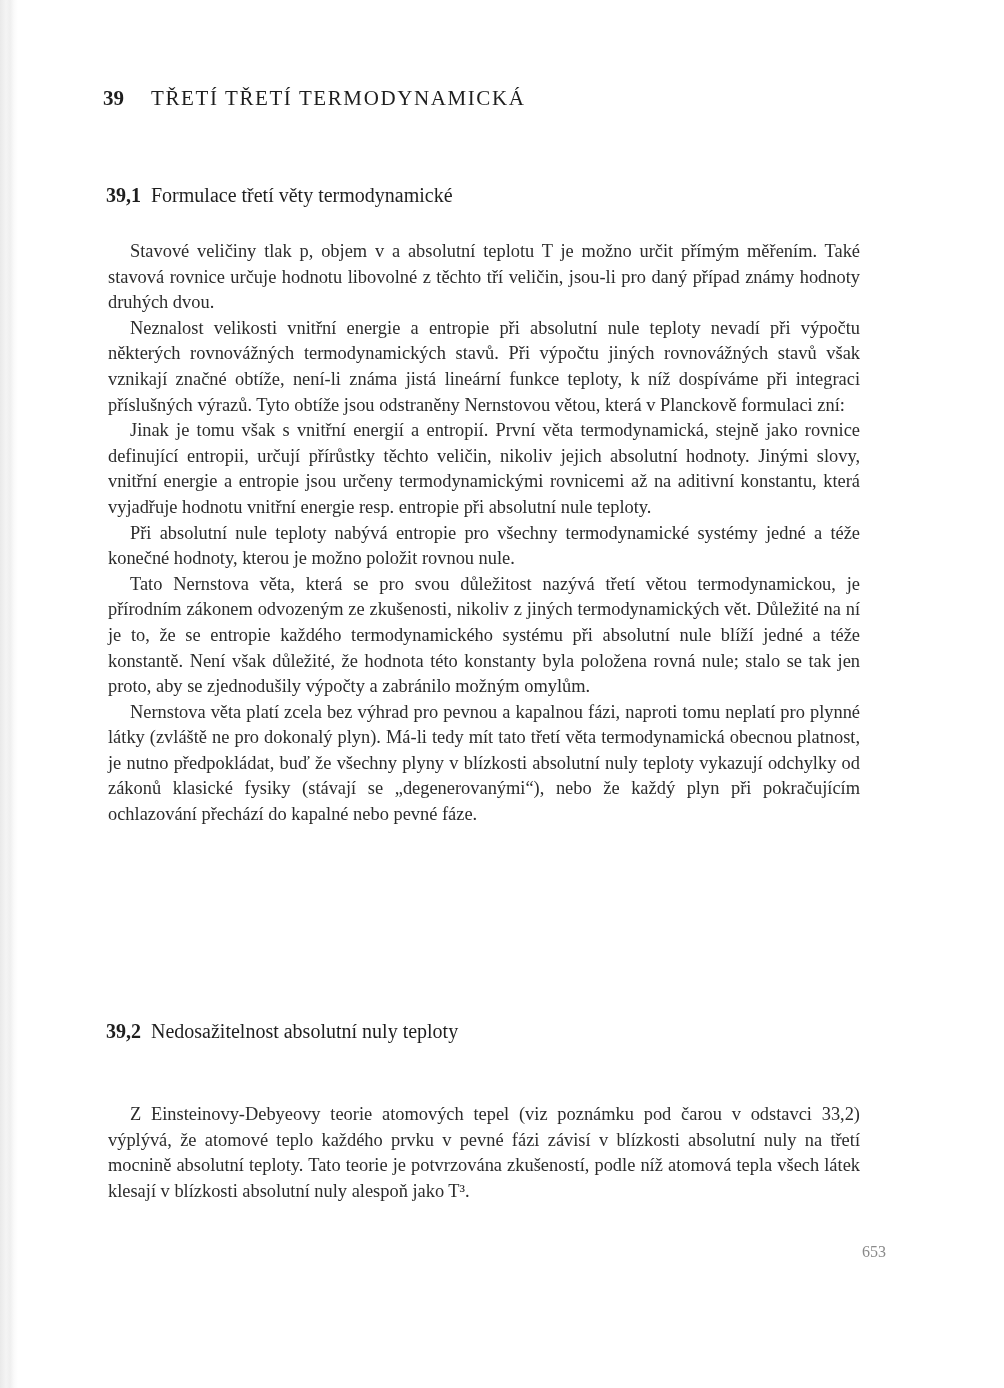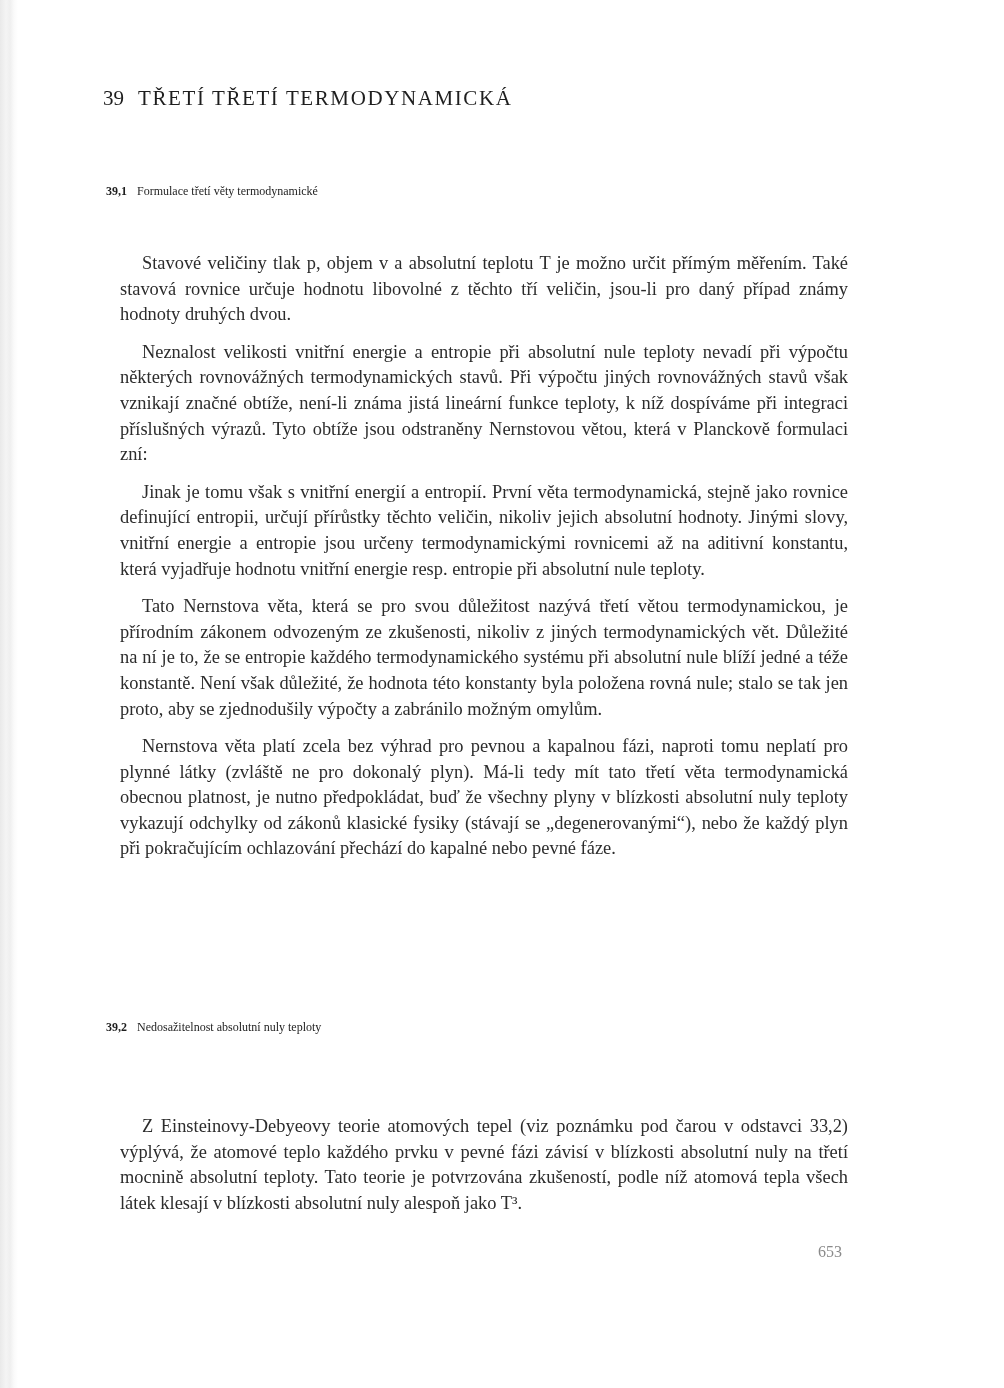--- a/index.html
+++ b/index.html
@@ -24,53 +24,53 @@
     .chapter-title {
       position: absolute;
       left: 103px;
       top: 86px;
       font-size: 21px;
       letter-spacing: 1.6px;
       color: #1e1e1e;
       white-space: nowrap;
     }
     .chapter-title .num {
-      font-weight: normal;
-      margin-right: 14px;
+      font-weight: bold;
+      margin-right: 27px;
       letter-spacing: 0;
       text-align: center;
     }
     .section-title {
       position: absolute;
       left: 106px;
-      font-size: 12px;
+      font-size: 20px;
       color: #1e1e1e;
       white-space: nowrap;
     }
     .section-title .num {
       font-weight: bold;
       margin-right: 10px;
     }
     .text-block {
       position: absolute;
       left: 108px;
       width: 752px;
       font-size: 18.4px;
       line-height: 25.6px;
       color: #2c2c2c;
       text-align: justify;
     }
     .text-block p {
-      margin: 12px;
+      margin: 0;
       text-indent: 22px;
       text-align: justify;
     }
     .page-number {
       position: absolute;
-      left: 818px;
+      left: 862px;
       top: 1243px;
       font-size: 16px;
       color: #8a8a8a;
     }
   </style>
 </head>
 <body>
 
 <div class="gutter"></div>
 
@@ -79,20 +79,21 @@
 </div>
 
 <div class="section-title" style="top:184px;">
   <span class="num">39,1</span><span>Formulace třetí věty termodynamické</span>
 </div>
 
 <div class="text-block" style="top:239px;">
   <p>Stavové veličiny tlak p, objem v a absolutní teplotu T je možno určit přímým měřením. Také stavová rovnice určuje hodnotu libovolné z těchto tří veličin, jsou-li pro daný případ známy hodnoty druhých dvou.</p>
   <p>Neznalost velikosti vnitřní energie a entropie při absolutní nule teploty nevadí při výpočtu některých rovnovážných termodynamických stavů. Při výpočtu jiných rovnovážných stavů však vznikají značné obtíže, není-li známa jistá lineární funkce teploty, k níž dospíváme při integraci příslušných výrazů. Tyto obtíže jsou odstraněny Nernstovou větou, která v Planckově formulaci zní:</p>
   <p>Jinak je tomu však s vnitřní energií a entropií. První věta termodynamická, stejně jako rovnice definující entropii, určují přírůstky těchto veličin, nikoliv jejich absolutní hodnoty. Jinými slovy, vnitřní energie a entropie jsou určeny termodynamickými rovnicemi až na aditivní konstantu, která vyjadřuje hodnotu vnitřní energie resp. entropie při absolutní nule teploty.</p>
+  <p>Při absolutní nule teploty nabývá entropie pro všechny termodynamické systémy jedné a téže konečné hodnoty, kterou je možno položit rovnou nule.</p>
   <p>Tato Nernstova věta, která se pro svou důležitost nazývá třetí větou termodynamickou, je přírodním zákonem odvozeným ze zkušenosti, nikoliv z jiných termodynamických vět. Důležité na ní je to, že se entropie každého termodynamického systému při absolutní nule blíží jedné a téže konstantě. Není však důležité, že hodnota této konstanty byla položena rovná nule; stalo se tak jen proto, aby se zjednodušily výpočty a zabránilo možným omylům.</p>
   <p>Nernstova věta platí zcela bez výhrad pro pevnou a kapalnou fázi, naproti tomu neplatí pro plynné látky (zvláště ne pro dokonalý plyn). Má-li tedy mít tato třetí věta termodynamická obecnou platnost, je nutno předpokládat, buď že všechny plyny v blízkosti absolutní nuly teploty vykazují odchylky od zákonů klasické fysiky (stávají se „degenerovanými“), nebo že každý plyn při pokračujícím ochlazování přechází do kapalné nebo pevné fáze.</p>
 </div>
 
 <div class="section-title" style="top:1020px;">
   <span class="num">39,2</span><span>Nedosažitelnost absolutní nuly teploty</span>
 </div>
 
 <div class="text-block" style="top:1102px;">
   <p>Z Einsteinovy-Debyeovy teorie atomových tepel (viz poznámku pod čarou v odstavci 33,2) výplývá, že atomové teplo každého prvku v pevné fázi závisí v blízkosti absolutní nuly na třetí mocnině absolutní teploty. Tato teorie je potvrzována zkušeností, podle níž atomová tepla všech látek klesají v blízkosti absolutní nuly alespoň jako T³.</p>

